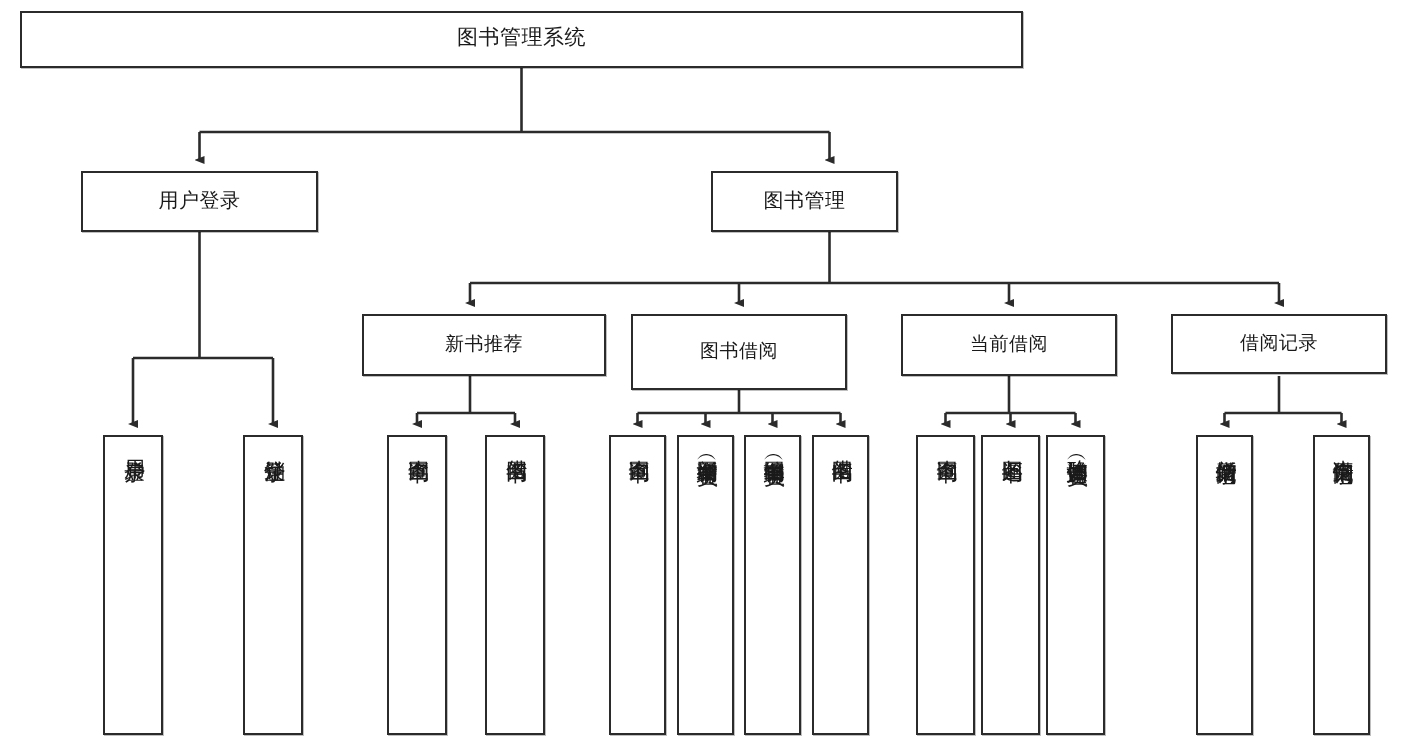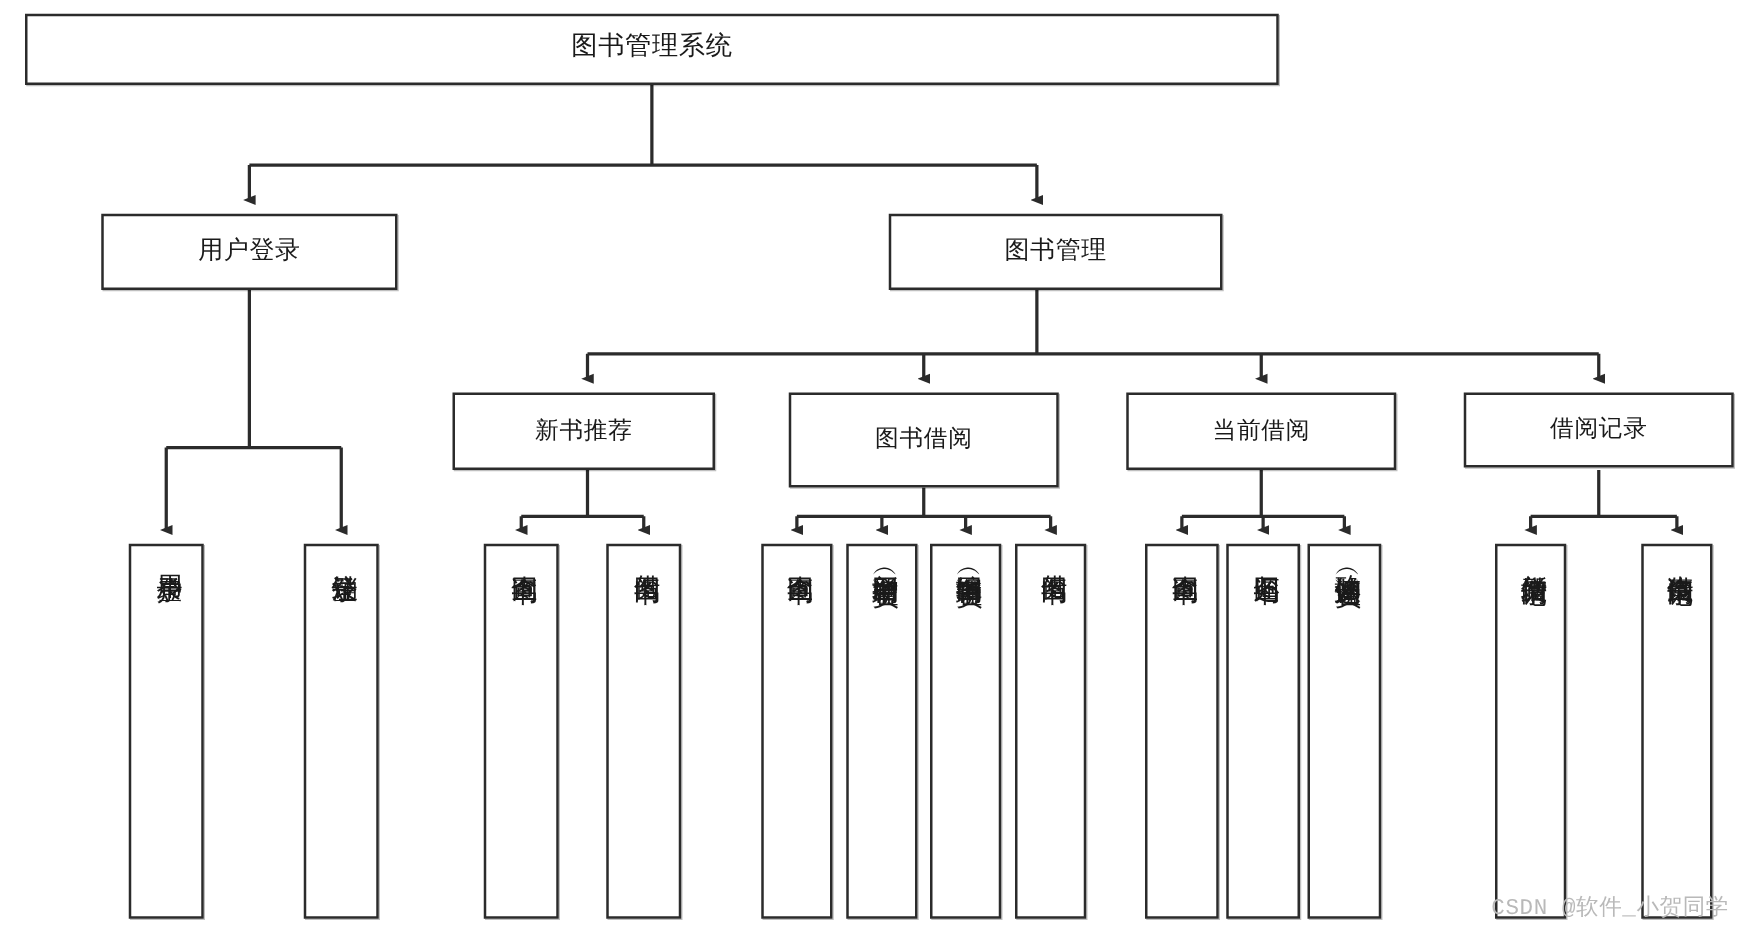--- a/index.html
+++ b/index.html
@@ -116,24 +116,24 @@
       </g>
   </svg>
 
   <div id="node-layer">
       <div class="node root" style="left: 20px; top: 11px; width: 1003px; height: 57px;">
         <span class="label">图书管理系统</span>
       </div>
       <div class="node lvl2" style="left: 81px; top: 171px; width: 237px; height: 61px;">
         <span class="label">用户登录</span>
       </div>
-      <div class="node lvl2" style="left: 711px; top: 171px; width: 267px; height: 61px;">
+      <div class="node lvl2" style="left: 711px; top: 171px; width: 187px; height: 61px;">
         <span class="label">图书管理</span>
       </div>
-      <div class="node lvl3" style="left: 362px; top: 314px; width: 210px; height: 62px;">
+      <div class="node lvl3" style="left: 362px; top: 314px; width: 244px; height: 62px;">
         <span class="label">新书推荐</span>
       </div>
       <div class="node lvl3" style="left: 631px; top: 314px; width: 216px; height: 76px;">
         <span class="label">图书借阅</span>
       </div>
       <div class="node lvl3" style="left: 901px; top: 314px; width: 216px; height: 62px;">
         <span class="label">当前借阅</span>
       </div>
       <div class="node lvl3" style="left: 1171px; top: 314px; width: 216px; height: 60px;">
         <span class="label">借阅记录</span>
@@ -172,15 +172,14 @@
         <span class="label">确认归还（管理员）</span>
       </div>
       <div class="node leaf" style="left: 1196px; top: 435px; width: 57px; height: 300px;">
         <span class="label">新增借阅记录</span>
       </div>
       <div class="node leaf" style="left: 1313px; top: 435px; width: 57px; height: 300px;">
         <span class="label">查询借阅记录</span>
       </div>
     </div>
 
-  <div class="watermark" style="left:1193px; top:713px;">CSDN @软件_小贺同学</div>
 
 </div>
 
 </body></html>

